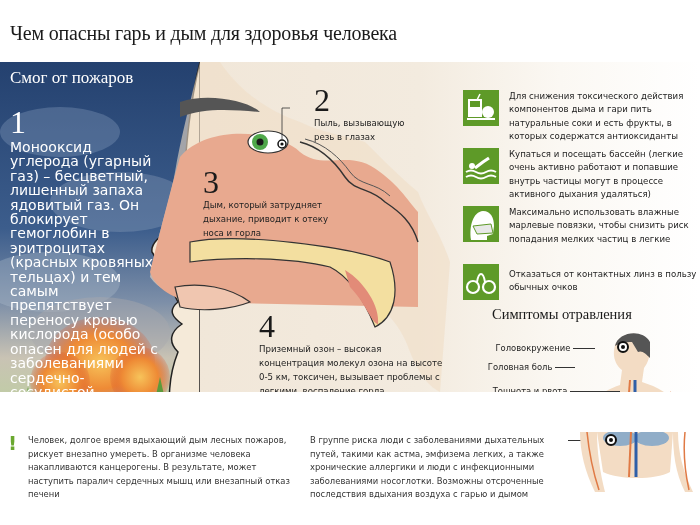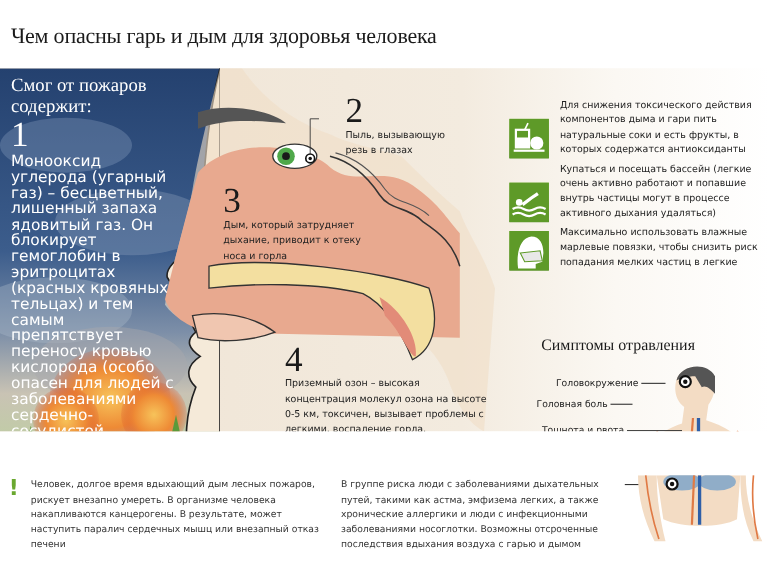--- a/index.html
+++ b/index.html
@@ -9,21 +9,21 @@
   .sky { position: absolute; left: 0; top: 0; width: 200px; height: 370px; }
   .num { font-family: "Liberation Serif", serif; font-size: 32px; line-height: 1; }
   .smog-title { position: absolute; left: 10px; top: 6px; font-family: "Liberation Serif", serif; font-size: 17px; color: #ffffff; line-height: 19px; }
   .smog-num { position: absolute; left: 10px; top: 44px; color: #ffffff; }
   .smog-text { position: absolute; left: 10px; top: 78px; width: 150px; font-size: 14px; line-height: 14.4px; color: #ffffff; }
   .face { position: absolute; left: 150px; top: 0; }
   .callout { position: absolute; font-size: 8.6px; line-height: 14px; color: #222; }
   .callout .num { color: #1a1a1a; }
   .advice-title { position: absolute; left: 368px; top: 6px; font-family: "Liberation Serif", serif; font-size: 13.5px; color: #1a1a1a; white-space: nowrap; }
   .advice { position: absolute; left: 463px; width: 235px; }
-  .advice-item { position: absolute; left: 0; display: flex; align-items: flex-end; }
+  .advice-item { position: absolute; left: 0; display: flex; }
   .advice-icon { width: 36px; height: 36px; background: linear-gradient(180deg, #7bb33e, #4f8a1f); flex-shrink: 0; }
   .advice-text { margin-left: 10px; font-size: 8.6px; line-height: 13.4px; color: #222; width: 190px; }
   .symptoms-title { position: absolute; left: 492px; top: 244px; font-family: "Liberation Serif", serif; font-size: 14.5px; color: #1a1a1a; white-space: nowrap; }
   .symptom { position: absolute; font-size: 8.4px; color: #222; white-space: nowrap; text-align: right; }
   .bottom-left { position: absolute; left: 8px; top: 434px; display: flex; }
   .excl { color: #6aa82f; font-weight: bold; font-size: 20px; line-height: 18px; width: 20px; }
   .bottom-text { font-size: 8.4px; line-height: 13.5px; color: #333; }
 </style>
 </head>
 <body>
@@ -58,21 +58,20 @@
     <polygon points="20,360 28,325 36,360" fill="#5c9a3a"></polygon>
     <polygon points="35,360 42,330 49,360" fill="#6aa84a"></polygon>
     <polygon points="150,360 160,315 170,360" fill="#5c9a3a"></polygon>
     <rect x="0" y="355" width="200" height="15" fill="#7fbf3a"></rect>
 
     <path d="M200,0 L200,370 L175,370 C165,340 170,310 178,290 C168,280 170,270 182,262 C172,255 168,248 178,240 C170,225 165,210 152,190 C150,178 168,170 180,160 C185,120 185,60 200,0 Z" fill="#f5ead9" stroke="#222" stroke-width="1.5"></path>
   </svg>
 
   <div class="smog-title">
     <div>Смог от пожаров</div>
-    <div>содержит:</div>
   </div>
   <div class="num smog-num">1</div>
   <div class="smog-text">Монооксид углерода (угарный газ) – бесцветный, лишенный запаха ядовитый газ. Он блокирует гемоглобин в эритроцитах (красных кровяных тельцах) и тем самым препятствует переносу кровью кислорода (особо опасен для людей с заболеваниями сердечно-сосудистой системы)</div>
 
   <svg class="face" width="310" height="370" viewBox="0 0 310 370">
     <path d="M50,0 C40,40 30,80 25,110 C20,140 5,180 0,215 C10,230 30,235 45,232 C60,232 75,232 80,232 L205,236 C230,240 250,260 260,290 C270,315 280,325 290,330 L300,200 C290,170 275,150 268,130 C250,115 230,95 215,80 C200,75 170,70 150,60 C120,50 90,30 70,0 Z" fill="#f0ddc6" opacity="0.6"></path>
     <path d="M30,95 C60,60 130,70 150,90 C175,110 200,85 230,110 C250,125 255,135 268,150 L268,245 L40,240 C20,235 5,225 0,210 C10,170 20,130 30,95 Z" fill="#e8a98f"></path>
     <path d="M30,40 C60,30 100,40 110,50 C85,48 55,45 30,55 Z" fill="#555"></path>
     <ellipse cx="118" cy="80" rx="20" ry="11" fill="#ffffff" stroke="#333" stroke-width="1.2"></ellipse>
     <circle cx="110" cy="80" r="8" fill="#4fa84a"></circle>
@@ -125,20 +124,29 @@
       <div class="advice-text">Купаться и посещать бассейн (легкие очень активно работают и попавшие внутрь частицы могут в процессе активного дыхания удаляться)</div>
     </div>
     <div class="advice-item" style="top:116px;">
       <svg class="advice-icon" viewBox="0 0 36 36">
         <rect width="36" height="36" fill="#5e9a28"></rect>
         <path d="M8,34 C6,20 10,6 20,5 C28,5 31,12 31,20 L30,28 L24,30 L24,34 Z" fill="#fff"></path>
         <path d="M10,20 L28,18 L30,27 L14,28 Z" fill="#e8e8e8" stroke="#5e9a28" stroke-width="1"></path>
       </svg>
       <div class="advice-text">Максимально использовать влажные марлевые повязки, чтобы снизить риск попадания мелких частиц в легкие</div>
     </div>
+    <div class="advice-item" style="top:174px;">
+      <svg class="advice-icon" viewBox="0 0 36 36">
+        <rect width="36" height="36" fill="#5e9a28"></rect>
+        <circle cx="10" cy="23" r="6" fill="none" stroke="#fff" stroke-width="2.2"></circle>
+        <circle cx="26" cy="23" r="6" fill="none" stroke="#fff" stroke-width="2.2"></circle>
+        <path d="M14,18 C15,12 16,10 18,10 C20,10 21,12 22,18" fill="none" stroke="#fff" stroke-width="2"></path>
+      </svg>
+      <div class="advice-text" style="padding-top:4px;">Отказаться от контактных линз в пользу обычных очков</div>
+    </div>
   </div>
 
   <div class="symptoms-title">Симптомы отравления</div>
   <svg style="position:absolute; left:570px; top:268px;" width="130" height="102" viewBox="0 0 130 102">
     <path d="M10,102 C15,70 35,60 50,55 L52,40 C45,35 42,25 45,15 C50,2 70,0 78,10 C82,18 80,30 74,38 L72,52 C90,58 110,66 118,102 Z" fill="#f3dcc4"></path>
     <path d="M45,16 C48,2 72,-2 80,12 L80,28 C76,24 72,20 68,22 L62,12 C55,12 48,14 45,16 Z" fill="#555"></path>
     <ellipse cx="50" cy="85" rx="18" ry="22" fill="#7ea5c9" opacity="0.85"></ellipse>
     <ellipse cx="82" cy="85" rx="18" ry="22" fill="#7ea5c9" opacity="0.85"></ellipse>
     <path d="M65,50 L65,102" stroke="#2e5fa8" stroke-width="3"></path>
     <path d="M60,50 L56,102" stroke="#e07a45" stroke-width="2"></path>
@@ -150,21 +158,21 @@
   <div style="position:absolute; left:617px; top:279px; width:12px; height:12px; border-radius:50%; background:#fff; border:2px solid #111;">
       <div style="width:4px;height:4px;background:#111;border-radius:50%;margin:2px;"></div>
     </div>
   <div style="position:absolute; left:622px; top:334px; width:12px; height:12px; border-radius:50%; background:#fff; border:2px solid #111;">
       <div style="width:4px;height:4px;background:#111;border-radius:50%;margin:2px;"></div>
     </div>
   <div style="position:absolute; left:599px; top:356px; width:12px; height:12px; border-radius:50%; background:#fff; border:2px solid #111;">
       <div style="width:4px;height:4px;background:#111;border-radius:50%;margin:2px;"></div>
     </div>
 
-  <div class="symptom" style="right:95px; top:281px;padding-left:24px;"><span>Головокружение</span> <span style="display:inline-block;width:22px;border-top:1px solid #333;vertical-align:middle;"></span></div>
+  <div class="symptom" style="right:105px; top:281px;padding-left:24px;"><span>Головокружение</span> <span style="display:inline-block;width:22px;border-top:1px solid #333;vertical-align:middle;"></span></div>
   <div class="symptom" style="right:125px; top:300px;"><span>Головная боль</span> <span style="display:inline-block;width:20px;border-top:1px solid #333;vertical-align:middle;"></span></div>
   <div class="symptom" style="right:80px; top:324px;"><span>Тошнота и рвота</span> <span style="display:inline-block;width:50px;border-top:1px solid #333;vertical-align:middle;"></span></div>
   <div class="symptom" style="right:100px; top:349px;"><span>Боли в груди</span> <span style="display:inline-block;width:8px;border-top:1px solid #333;vertical-align:middle;"></span></div>
 </div>
 
 <div class="bottom-left">
   <div class="excl">!</div>
   <div class="bottom-text" style="width:265px;">Человек, долгое время вдыхающий дым лесных пожаров, рискует внезапно умереть. В организме человека накапливаются канцерогены. В результате, может наступить паралич сердечных мышц или внезапный отказ печени</div>
 </div>
 <div style="position:absolute; left:310px; top:434px; width:260px;">

